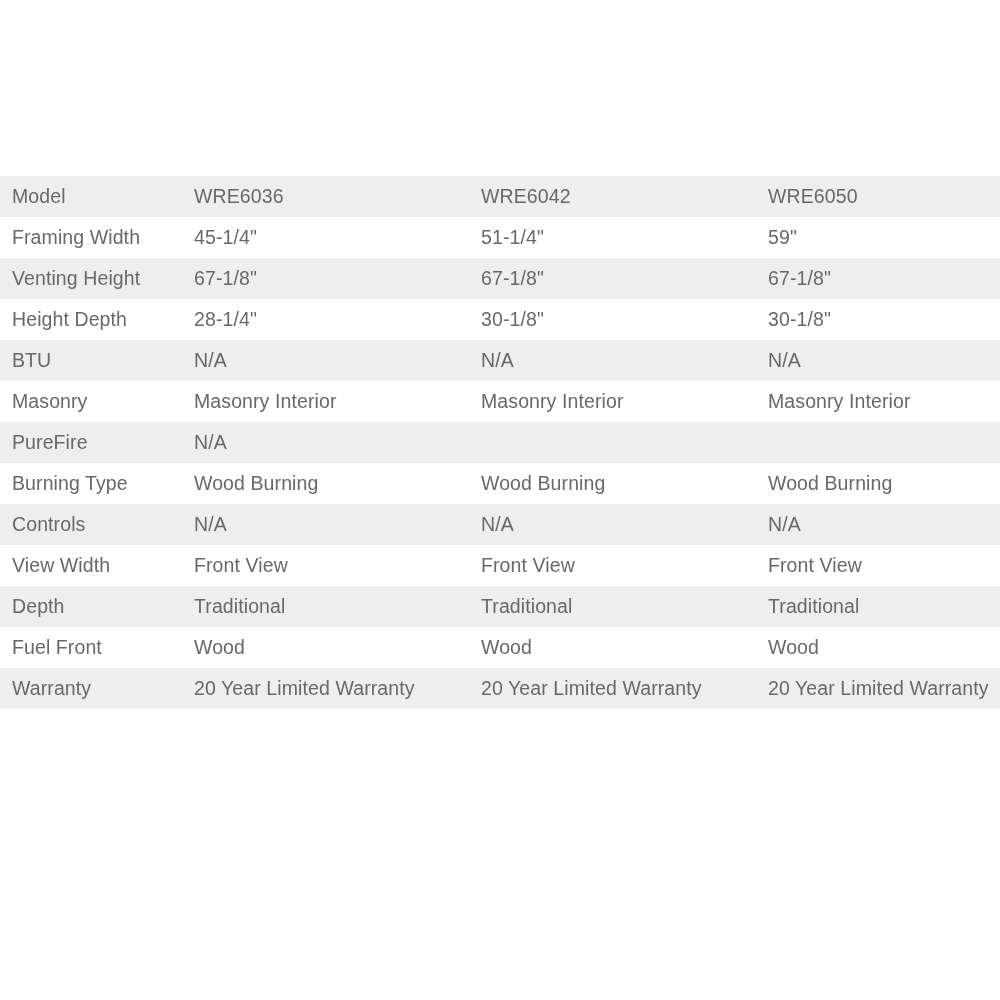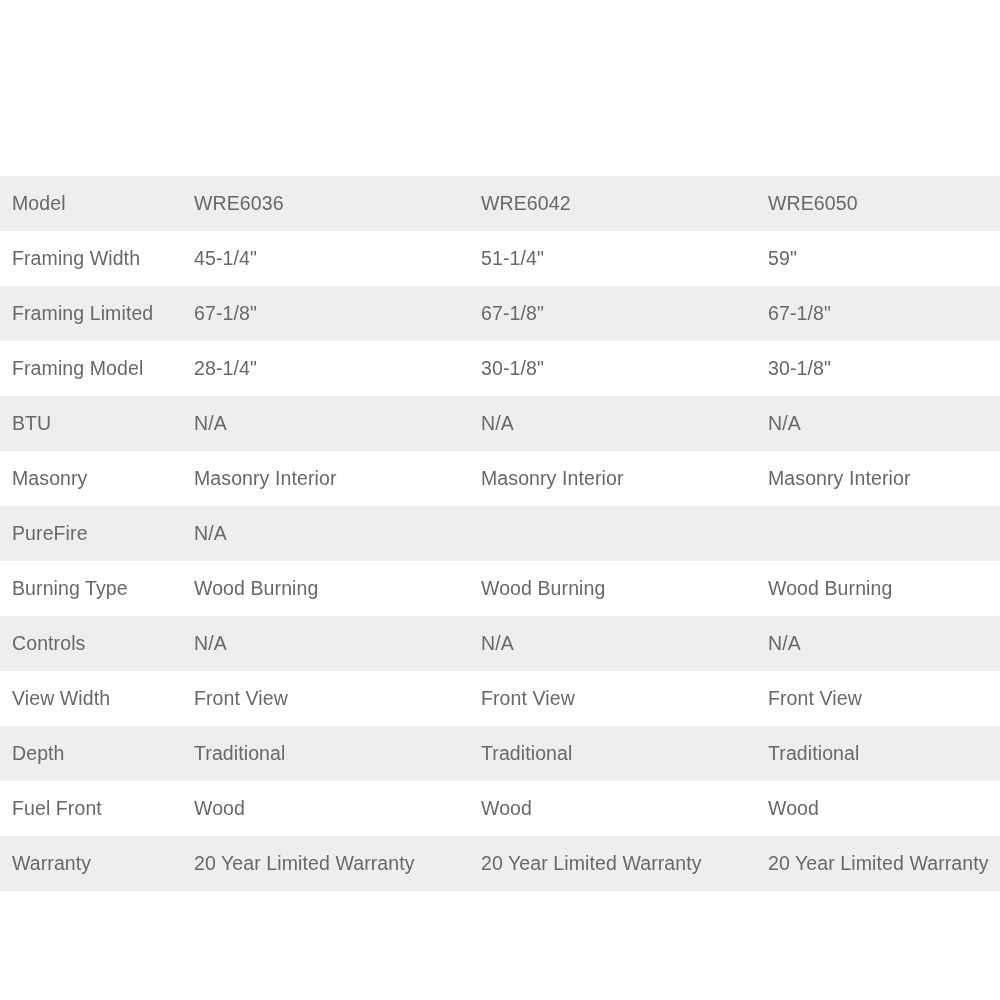--- a/index.html
+++ b/index.html
@@ -18,21 +18,21 @@
   }
   table.spec {
     border-collapse: collapse;
     width: 1000px;
     table-layout: fixed;
   }
   table.spec tr.odd { background: #eeeeee; }
   table.spec tr.even { background: #ffffff; }
   table.spec td {
     padding: 0;
-    height: 55px;
+    height: 41px;
     vertical-align: middle;
     font-size: 19.5px;
     color: #66696b;
     font-weight: 400;
     letter-spacing: 0.1px;
     white-space: nowrap;
     overflow: hidden;
   }
   table.spec td.label {
     width: 172px;
@@ -55,27 +55,27 @@
         <td class="val2">WRE6042</td>
         <td class="val3">WRE6050</td>
       </tr>
       <tr class="even">
         <td class="label">Framing Width</td>
         <td class="val1">45-1/4"</td>
         <td class="val2">51-1/4"</td>
         <td class="val3">59"</td>
       </tr>
       <tr class="odd">
-        <td class="label">Framing Limited</td>
+        <td class="label">Venting Height</td>
         <td class="val1">67-1/8"</td>
         <td class="val2">67-1/8"</td>
         <td class="val3">67-1/8"</td>
       </tr>
       <tr class="even">
-        <td class="label">Framing Model</td>
+        <td class="label">Height Depth</td>
         <td class="val1">28-1/4"</td>
         <td class="val2">30-1/8"</td>
         <td class="val3">30-1/8"</td>
       </tr>
       <tr class="odd">
         <td class="label">BTU</td>
         <td class="val1">N/A</td>
         <td class="val2">N/A</td>
         <td class="val3">N/A</td>
       </tr>

